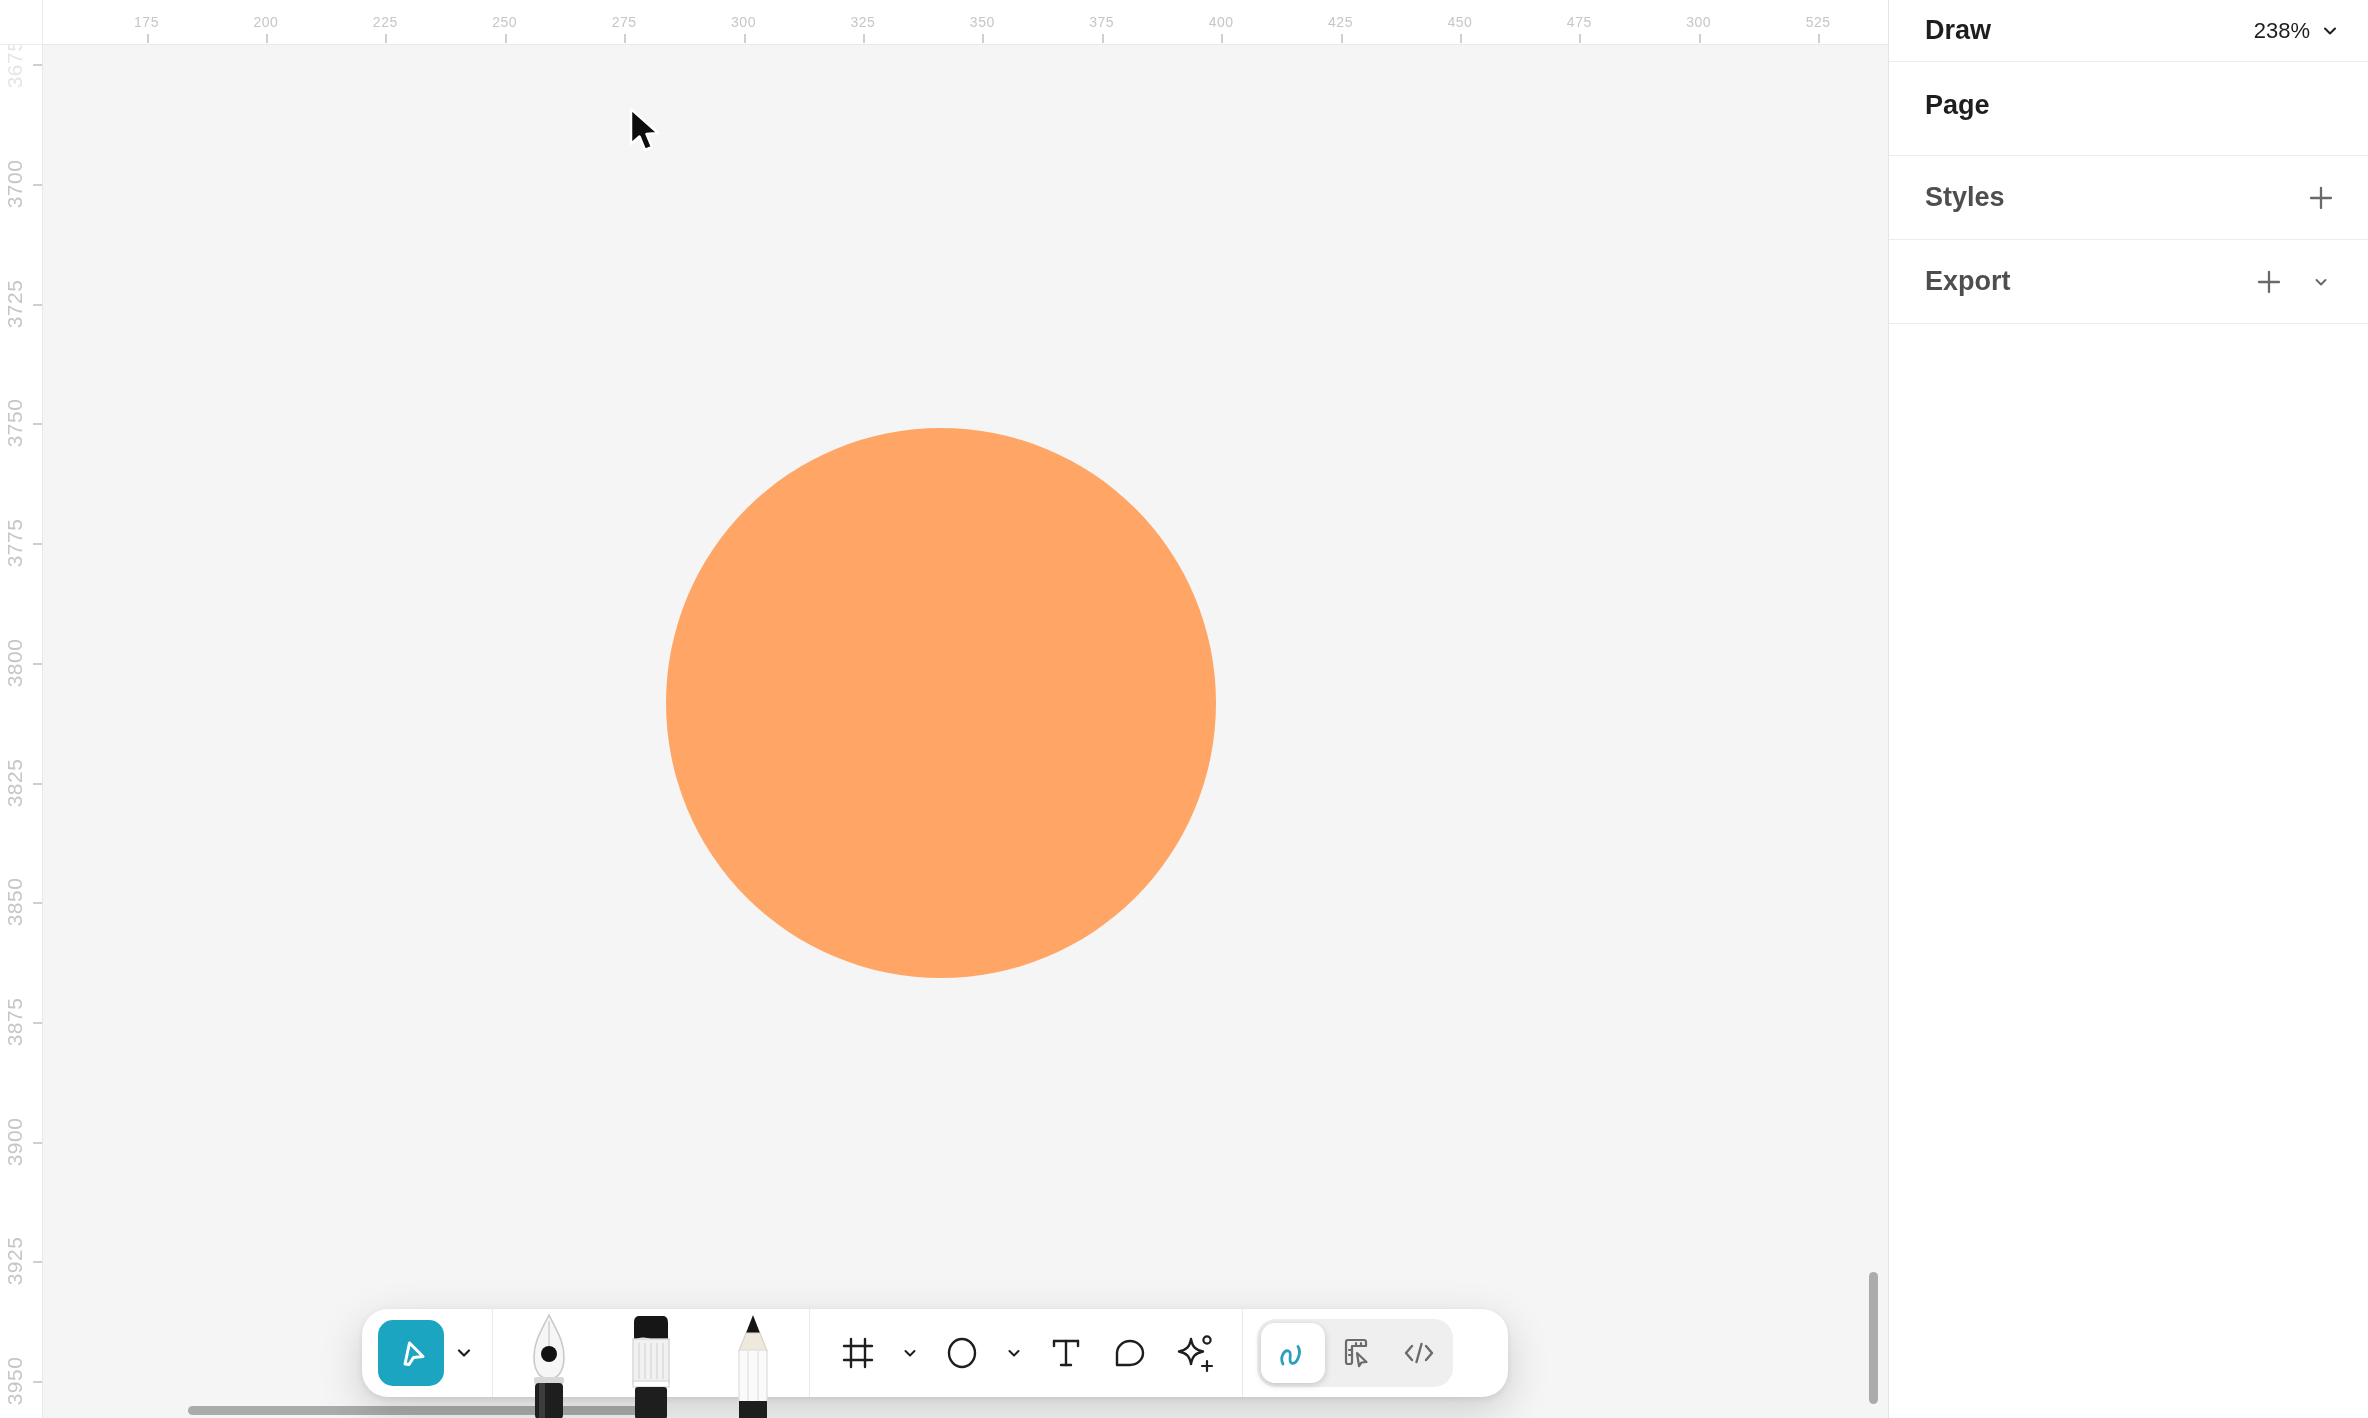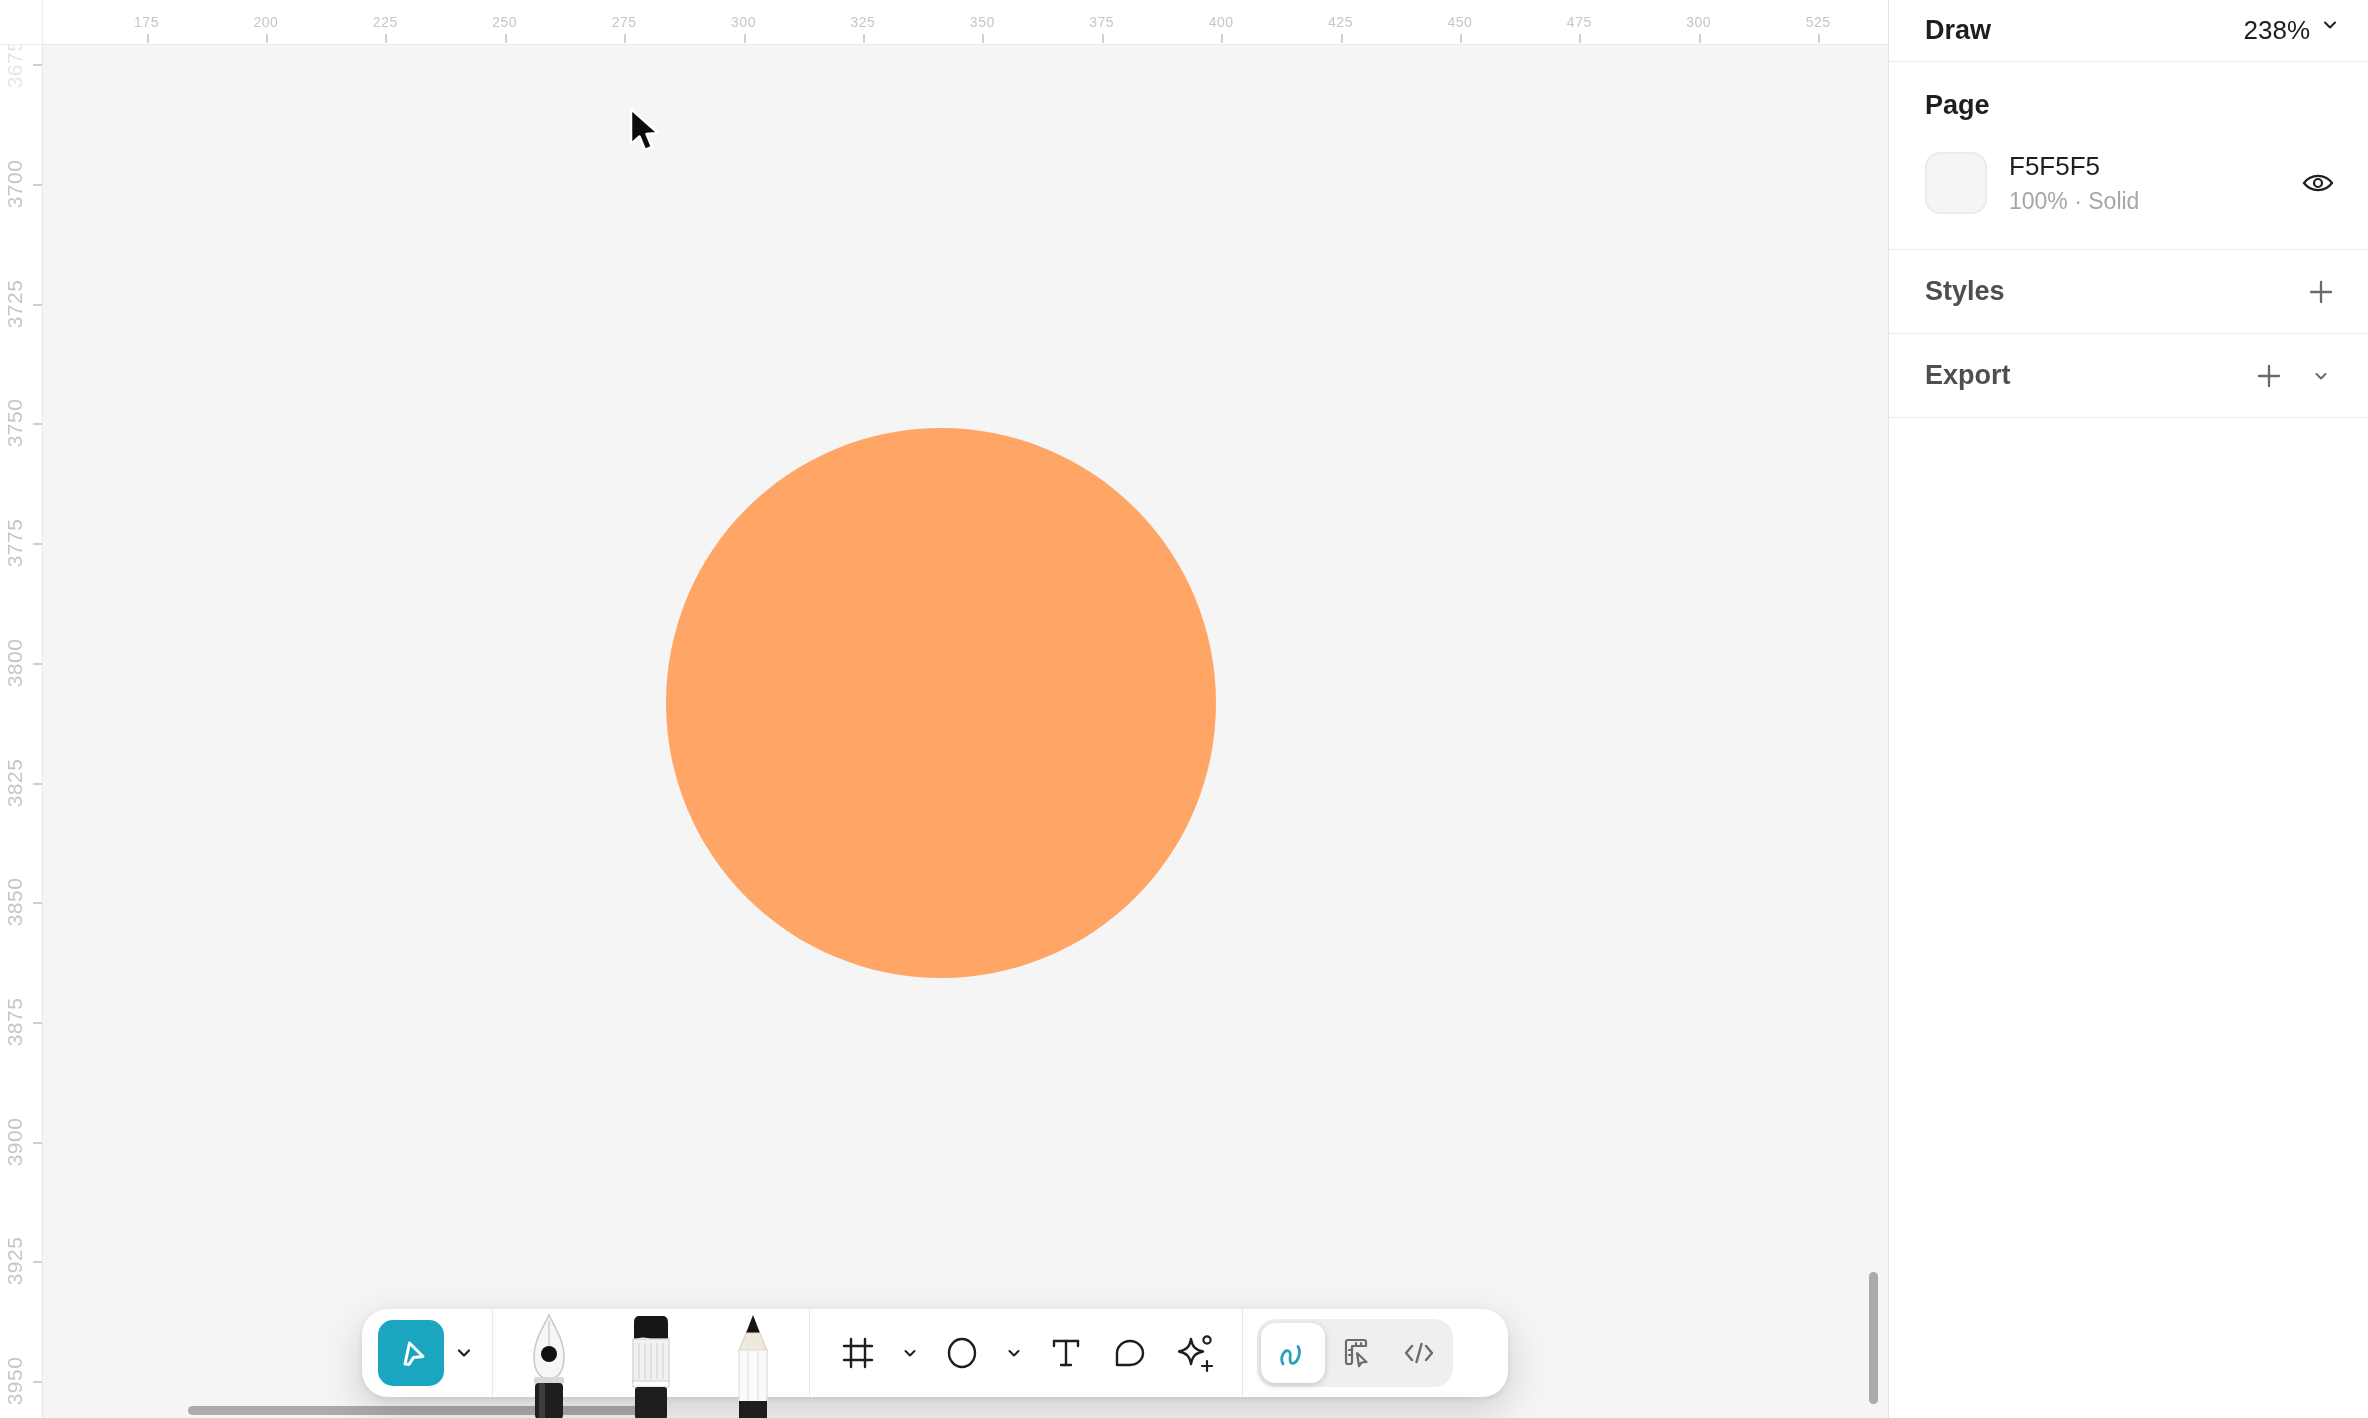--- a/index.html
+++ b/index.html
@@ -56,21 +56,21 @@
   .avatar{width:48px;height:48px;border-radius:50%;flex:none;
     background:
       radial-gradient(circle at 46% 62%, #cfc3ae 0 9px, rgba(0,0,0,0) 10px),
       repeating-linear-gradient(90deg,#5a4634 0 7px,#3a2d20 7px 14px),#4a3a2a;}
   .spacer{flex:1;}
   .play-btn{background:none;border:none;display:flex;align-items:center;justify-content:center;width:44px;height:44px;cursor:pointer;}
   .share-btn{height:62px;padding:0 26px;margin-left:10px;border:none;border-radius:11px;background:var(--share-teal);color:#fff;font-size:28px;font-family:inherit;cursor:pointer;}
   .sb-row{display:flex;align-items:center;padding:0 28px 0 36px;}
   .draw-row{height:62px;border-bottom:1px solid var(--divider);}
   .sb-title{font-weight:bold;}
-  .zoom-ctl{margin-left:auto;display:flex;align-items:flex-start;gap:10px;background:none;border:none;font-family:inherit;font-size:26px;color:var(--text-primary);cursor:pointer;}
+  .zoom-ctl{margin-left:auto;display:flex;align-items:center;gap:10px;background:none;border:none;font-family:inherit;font-size:22px;color:var(--text-primary);cursor:pointer;}
   .sb-section{border-bottom:1px solid var(--divider);padding:28px 28px 34px 36px;}
   .sb-heading{font-weight:bold;}
   .fill-row{display:flex;align-items:center;margin-top:30px;gap:22px;}
   .swatch{width:62px;height:62px;border-radius:15px;background:var(--canvas-bg);border:2px solid #EBEBEB;flex:none;cursor:pointer;}
   .fill-text{display:flex;flex-direction:column;gap:6px;}
   .hex{font-size:26px;cursor:text;}
   .meta{font-size:23px;color:var(--text-secondary);}
   .eye-btn{margin-left:auto;background:none;border:none;display:flex;align-items:center;justify-content:center;width:44px;height:44px;cursor:pointer;}
   .section-row{height:84px;border-bottom:1px solid var(--divider);}
   .section-row .sb-heading{font-weight:bold;color:var(--section-label);}
@@ -304,33 +304,20 @@
       <button class="zoom-ctl">
         <span>238%</span>
         <svg width="20" height="20" viewBox="0 0 20 20">
             <polyline points="5,7.5 10,12.5 15,7.5" fill="none" stroke="#1E1E1E" stroke-width="2" stroke-linecap="round" stroke-linejoin="round"></polyline>
           </svg>
       </button>
     </div>
 
     <div class="sb-section">
       <div class="sb-heading">Page</div>
-      <div class="fill-row">
-        <span class="swatch"></span>
-        <div class="fill-text">
-          <div class="hex">F5F5F5</div>
-          <div class="meta">100% · Solid</div>
-        </div>
-        <button class="eye-btn">
-          <svg width="36" height="30" viewBox="0 0 36 30">
-            <path d="M4 15 C11 5.5 25 5.5 32 15 C25 24.5 11 24.5 4 15 Z" fill="none" stroke="#1E1E1E" stroke-width="2.2"></path>
-            <circle cx="18" cy="15" r="4" fill="none" stroke="#1E1E1E" stroke-width="2.2"></circle>
-          </svg>
-        </button>
-      </div>
     </div>
 
     <div class="sb-row section-row">
       <span class="sb-heading">Styles</span>
       <div class="row-actions">
         <button class="plus-btn">
           <svg width="32" height="32" viewBox="0 0 32 32">
               <g stroke="#696969" stroke-width="2.3" stroke-linecap="round">
                 <line x1="16" y1="6" x2="16" y2="26"></line>
                 <line x1="6" y1="16" x2="26" y2="16"></line>

